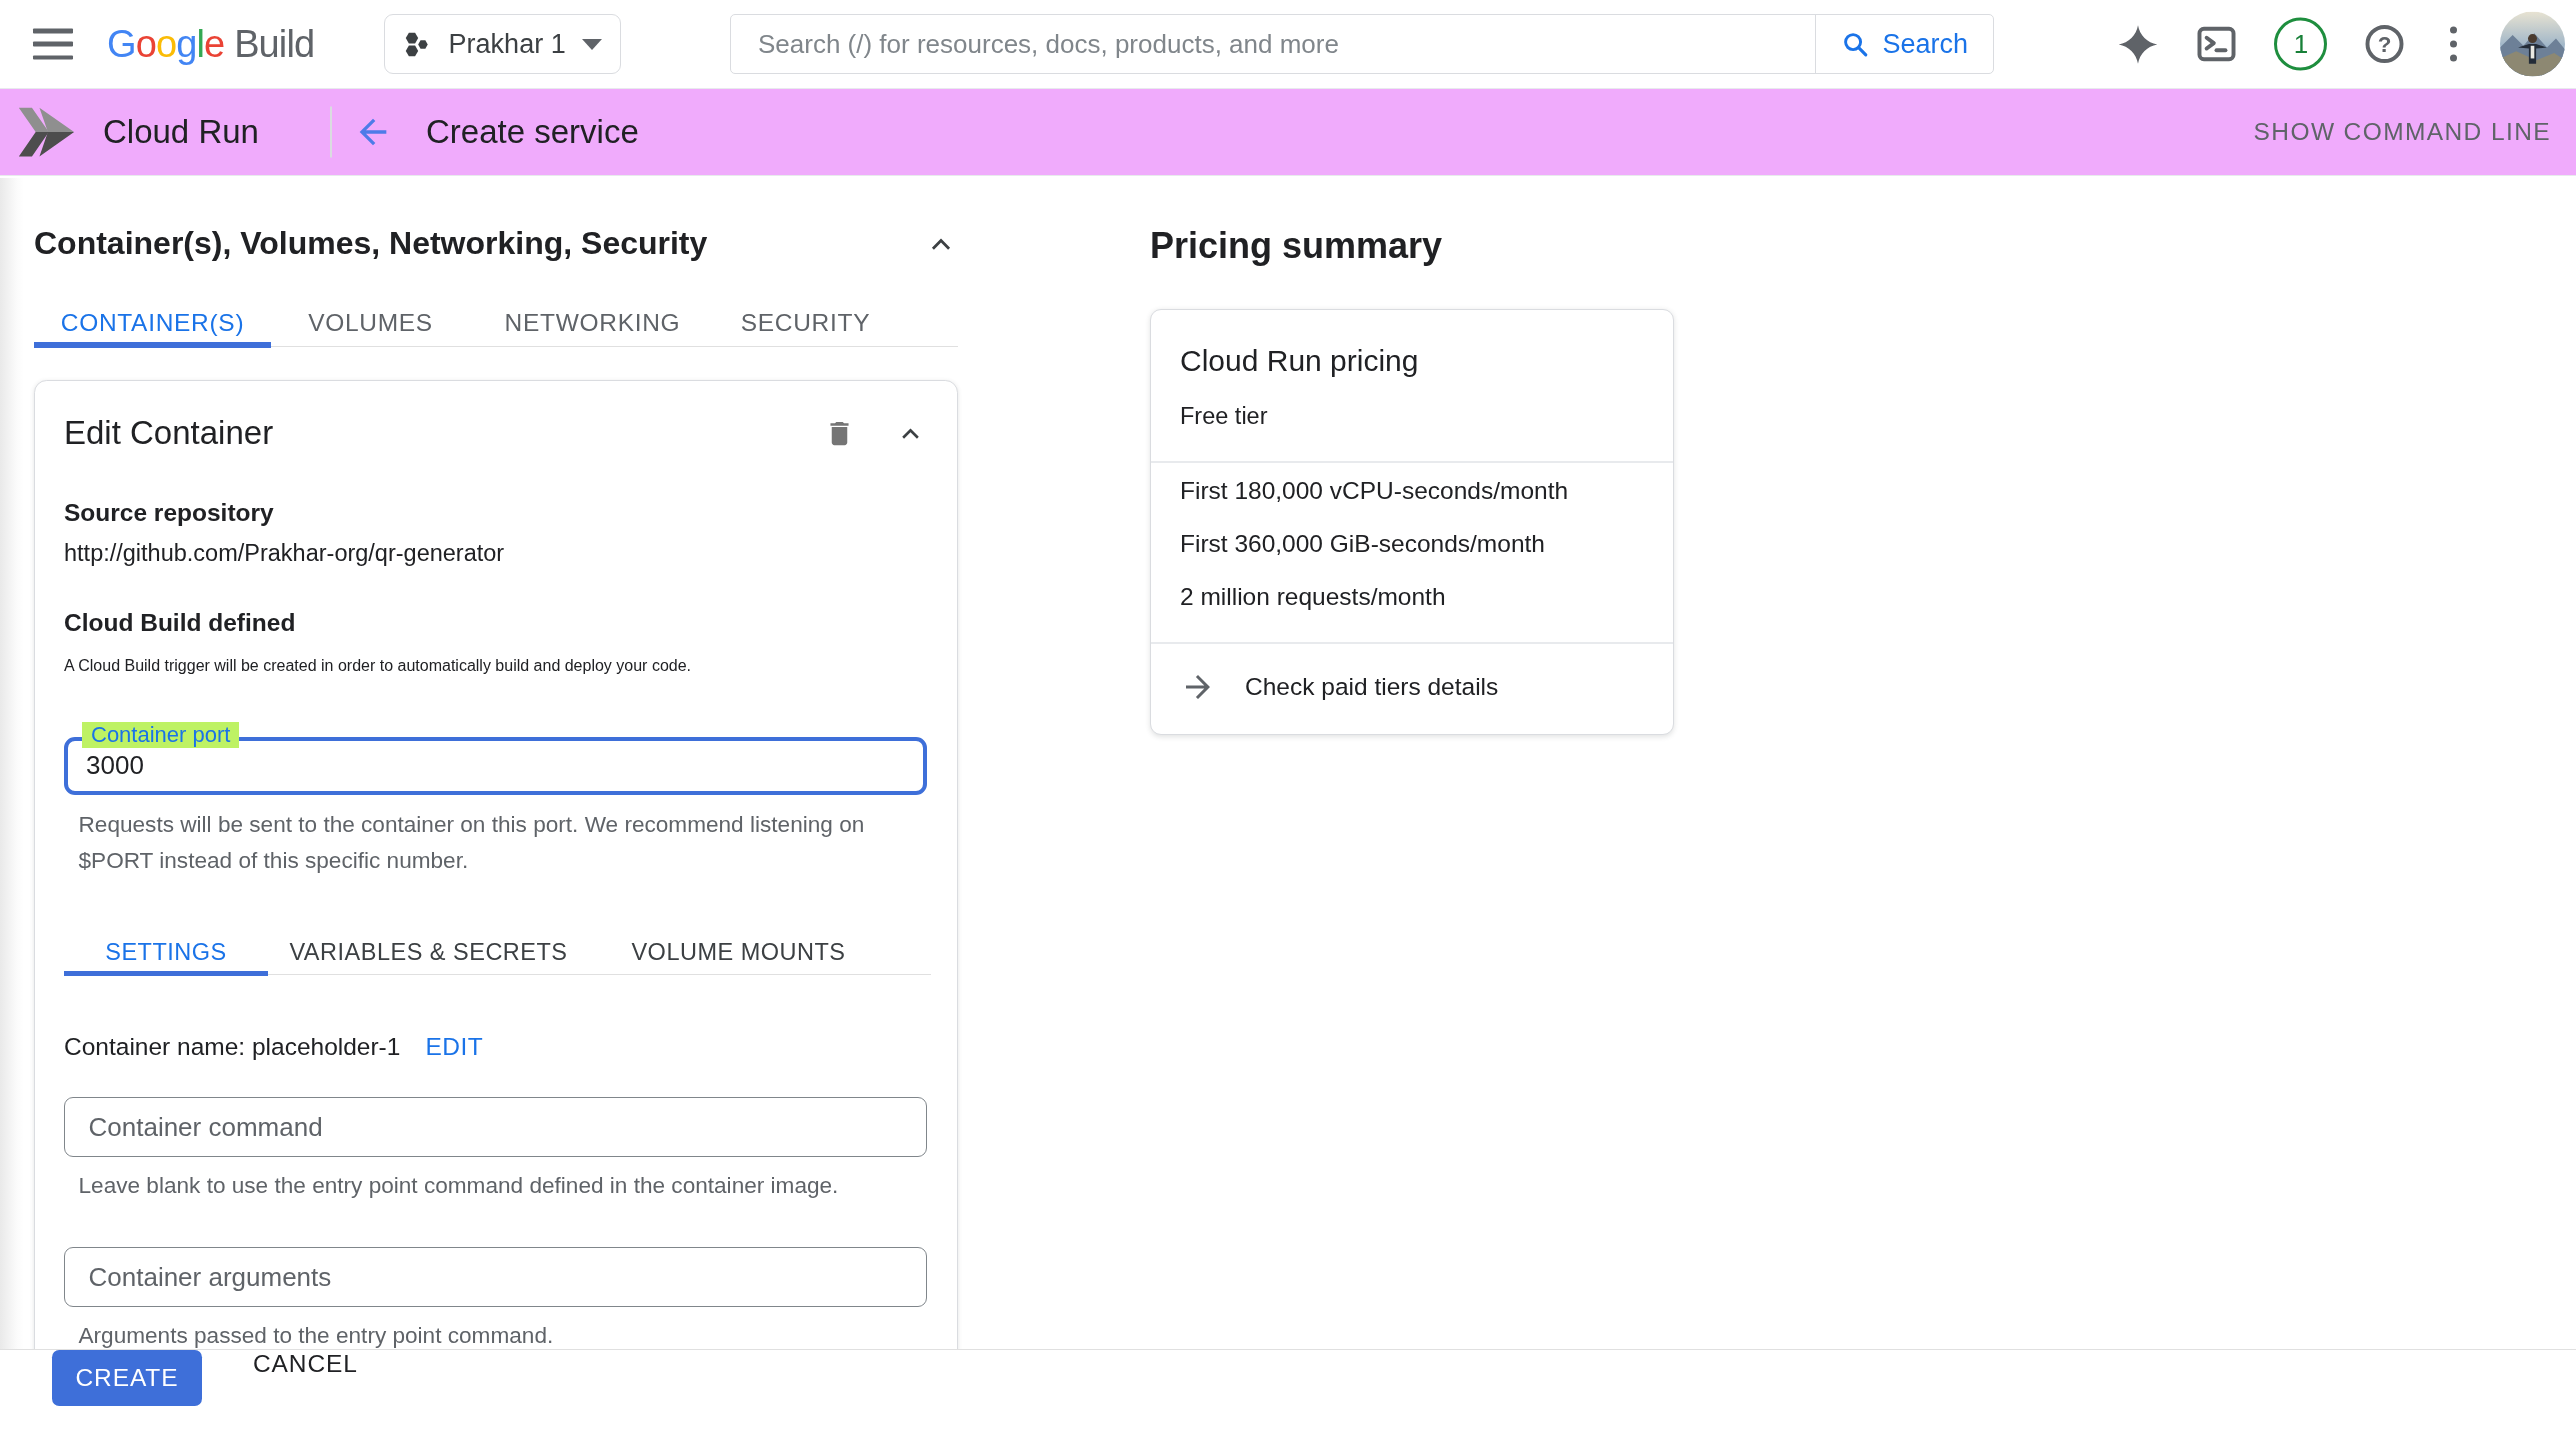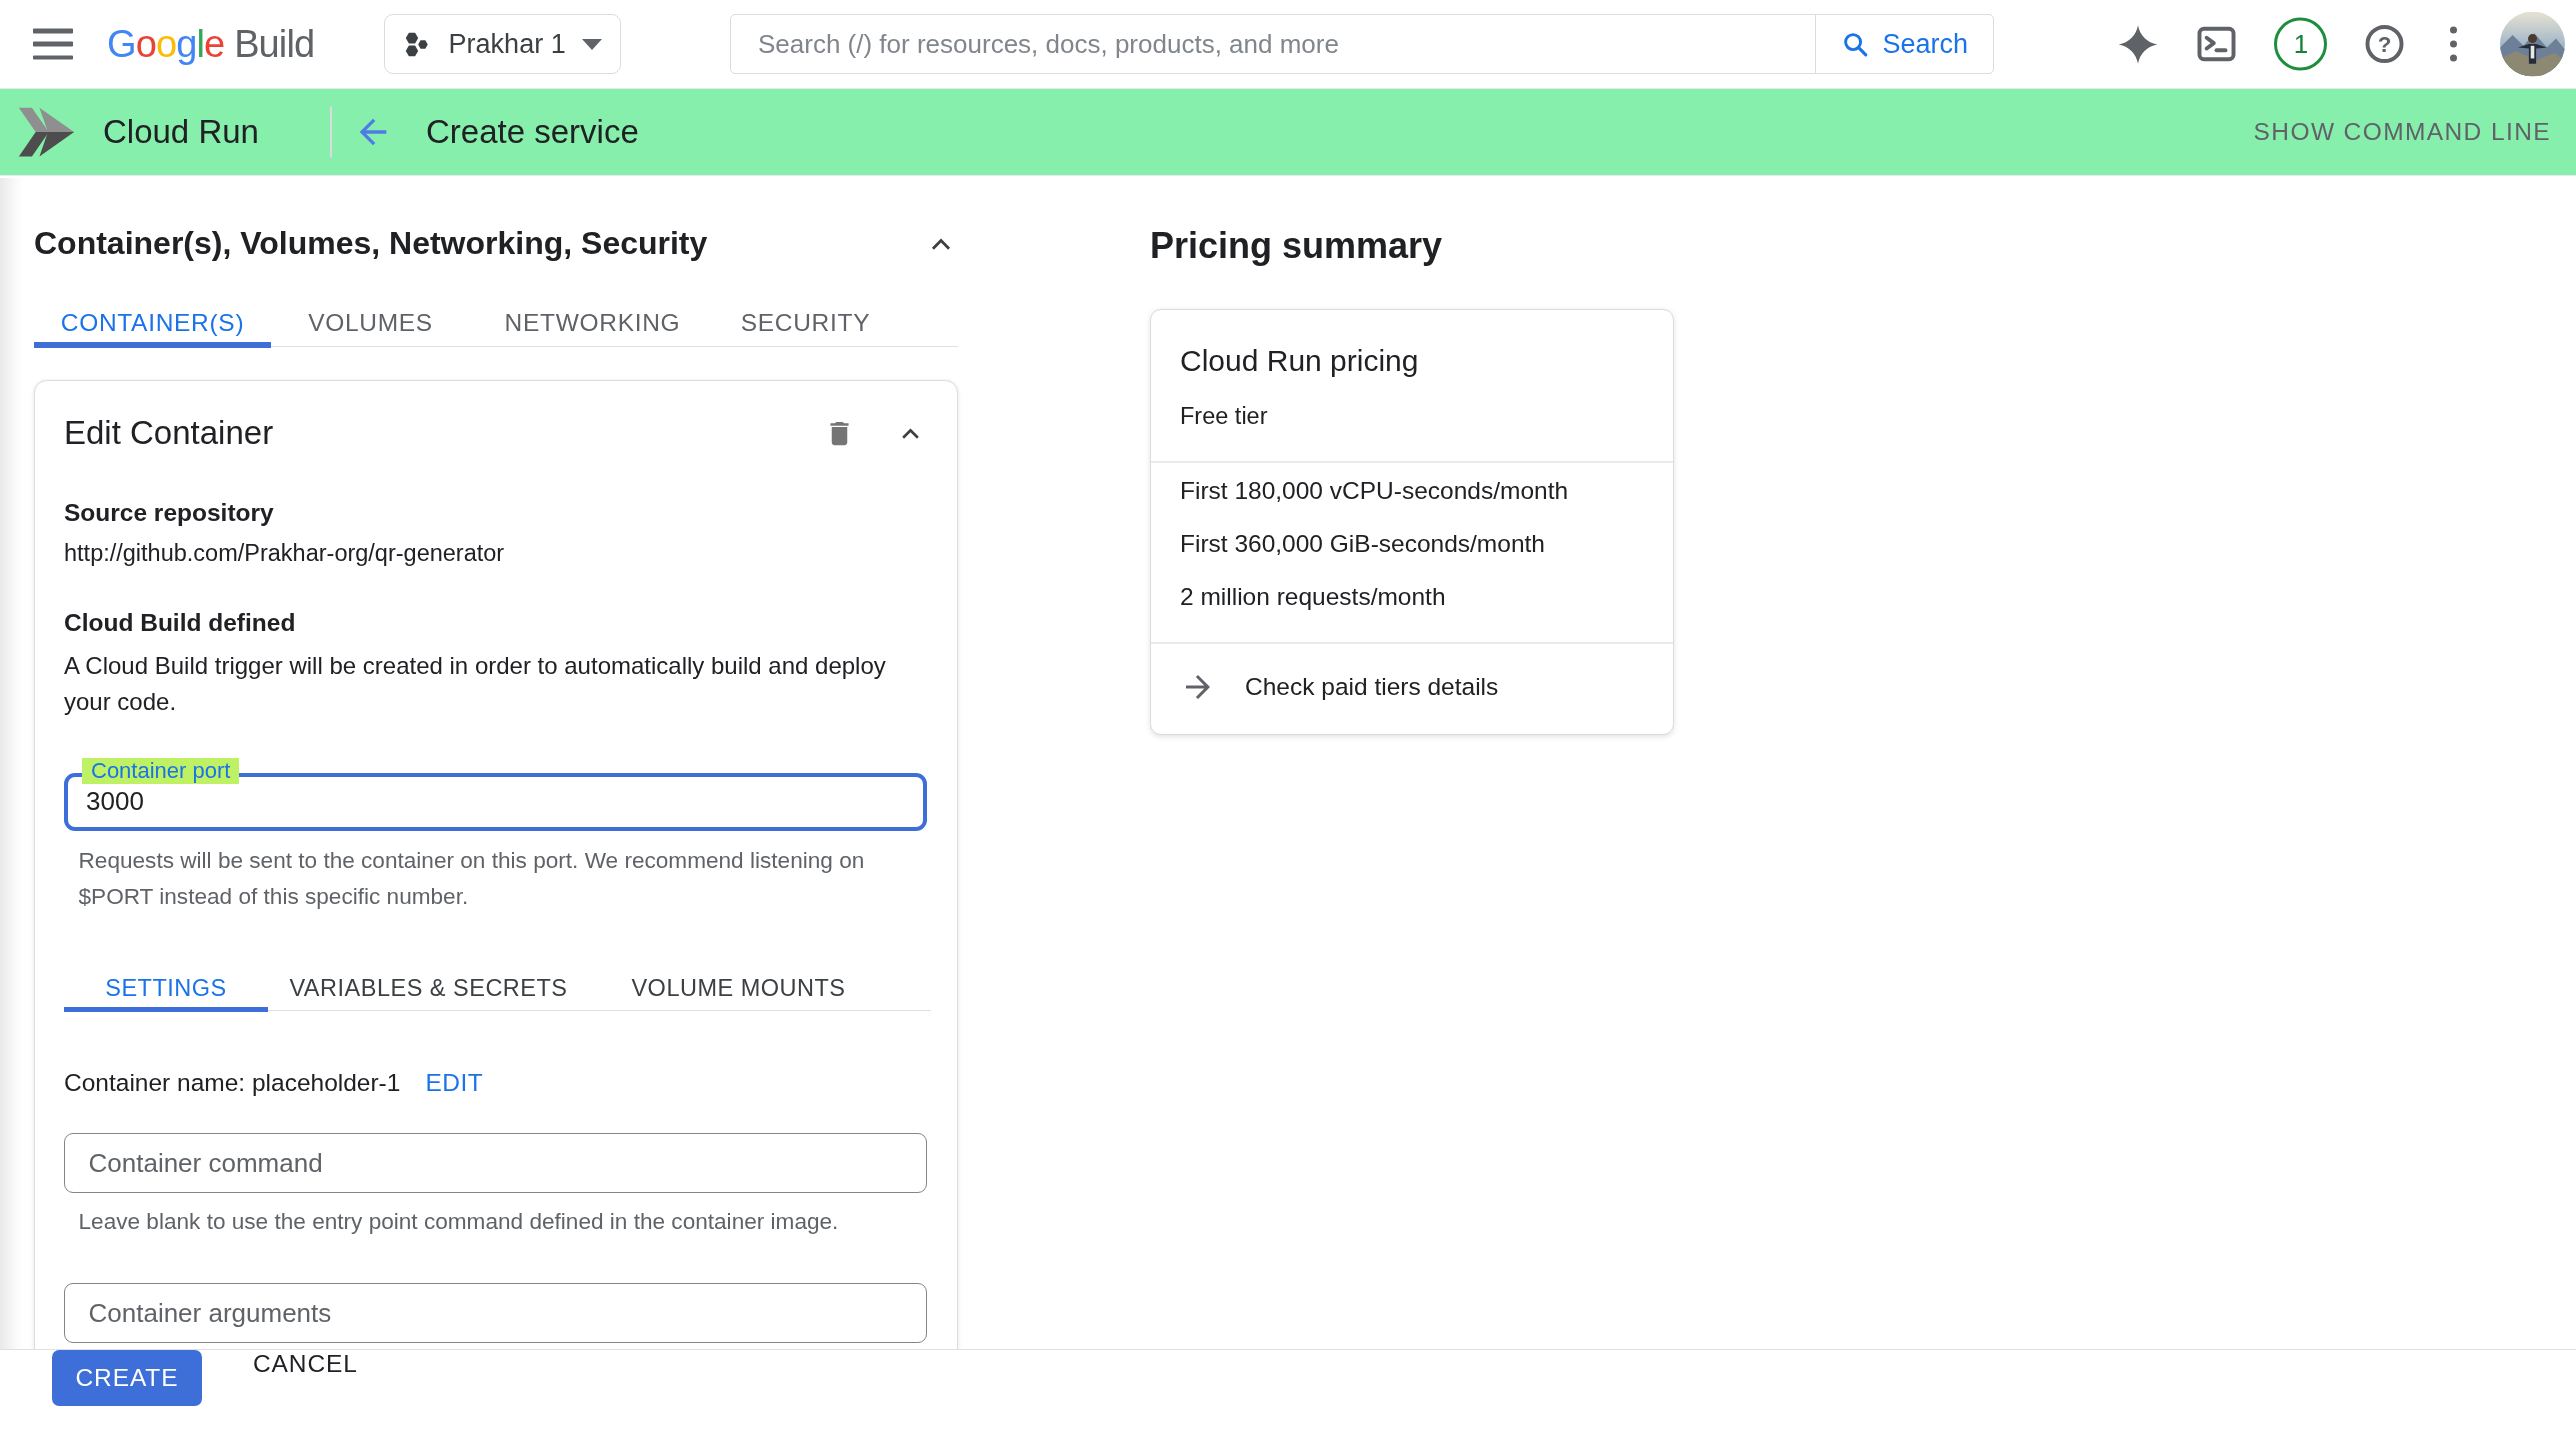--- a/index.html
+++ b/index.html
@@ -31,21 +31,21 @@
     justify-content:center; gap:12.7px; color:#1a73e8; font-size:27px; font-weight:500; cursor:pointer; }
   .top-icons { right:11px; display:flex; align-items:center; gap:36px; }
   .ticon { display:flex; align-items:center; justify-content:center; cursor:pointer; }
   .badge-green { width:53px; height:53px; border:3.6px solid #1e8e3e; border-radius:50%;
     display:flex; align-items:center; justify-content:center; color:#188038; font-size:26px; font-weight:500; }
   .dots { display:flex; flex-direction:column; gap:7.2px; padding:0 7.2px; }
   .dots i { width:7.2px; height:7.2px; border-radius:50%; background:#5f6368; }
   .avatar { width:65px; height:65px; border-radius:50%; overflow:hidden; }
 
   
-  .subheader { position:absolute; top:89px; left:0; width:2576px; height:87px; background:#86efac;
+  .subheader { position:absolute; top:89px; left:0; width:2576px; height:87px; background:#f0abfc;
     border-bottom:1.8px solid #e8eaed; z-index:19; }
   .subheader > * { position:absolute; top:50%; transform:translateY(-50%); }
   .run-icon { left:16.3px; }
   .product-title { left:103px; font-size:33px; color:#202124; }
   .vdiv { left:330px; width:1.8px; height:51px; background:#dadce0; }
   .back-btn { left:353px; width:40px; height:40px; cursor:pointer; }
   .page-title { left:426px; font-size:33px; color:#202124; }
   .cmdline { right:25px; font-size:24.5px; font-weight:500; letter-spacing:1.4px; color:#5f6368; cursor:pointer; }
 
   
@@ -62,21 +62,21 @@
   .tab.active::after { content:""; position:absolute; left:0; right:0; bottom:-1.8px; height:6.3px; background:#3e6fd9; }
   .t0{width:237px;} .t1{width:199px;} .t2{width:245px;} .t3{width:181px;}
 
   .card { margin-top:33px; width:924px; height:987px; background:#fff; border:1.8px solid #dadce0;
     border-radius:12.7px; box-shadow:0 1.8px 4.5px rgba(60,64,67,.15); padding:0 31px 0 29px; }
   .card-head { margin-top:33px; display:flex; justify-content:space-between; align-items:center; }
   .card-head h2 { font-size:33px; font-weight:400; color:#202124; }
   .card-actions { display:flex; align-items:center; gap:40px; }
   .field-label { margin-top:47px; font-size:24.5px; font-weight:700; color:#202124; }
   .field-value { margin-top:12.7px; font-size:23.5px; color:#202124; }
-  .para { margin-top:11px; font-size:24px; line-height:36px; color:#202124; max-width:868px; }
+  .para { margin-top:11px; font-size:16px; line-height:36px; color:#202124; max-width:868px; }
 
   .port-field { margin-top:53px; position:relative; width:863px; }
   .port-field input { width:100%; height:58px; border:4.5px solid #3e6fd9; border-radius:11px;
     font-size:26px; padding:0 18px; color:#202124; outline:none; font-family:inherit; }
   .float-label { position:absolute; top:-14.5px; left:18px; background:#bef264; padding:0 9px;
     font-size:22px; font-weight:500; color:#1a73e8; }
   .helper { margin-top:12.7px; margin-left:14.5px; font-size:22.6px; line-height:36px; color:#5f6368; }
   .port-helper { max-width:797px; }
 
   .inner-tabs { margin-top:51px; display:flex; border-bottom:1.8px solid #e0e0e0; height:45px; width:867px; }

